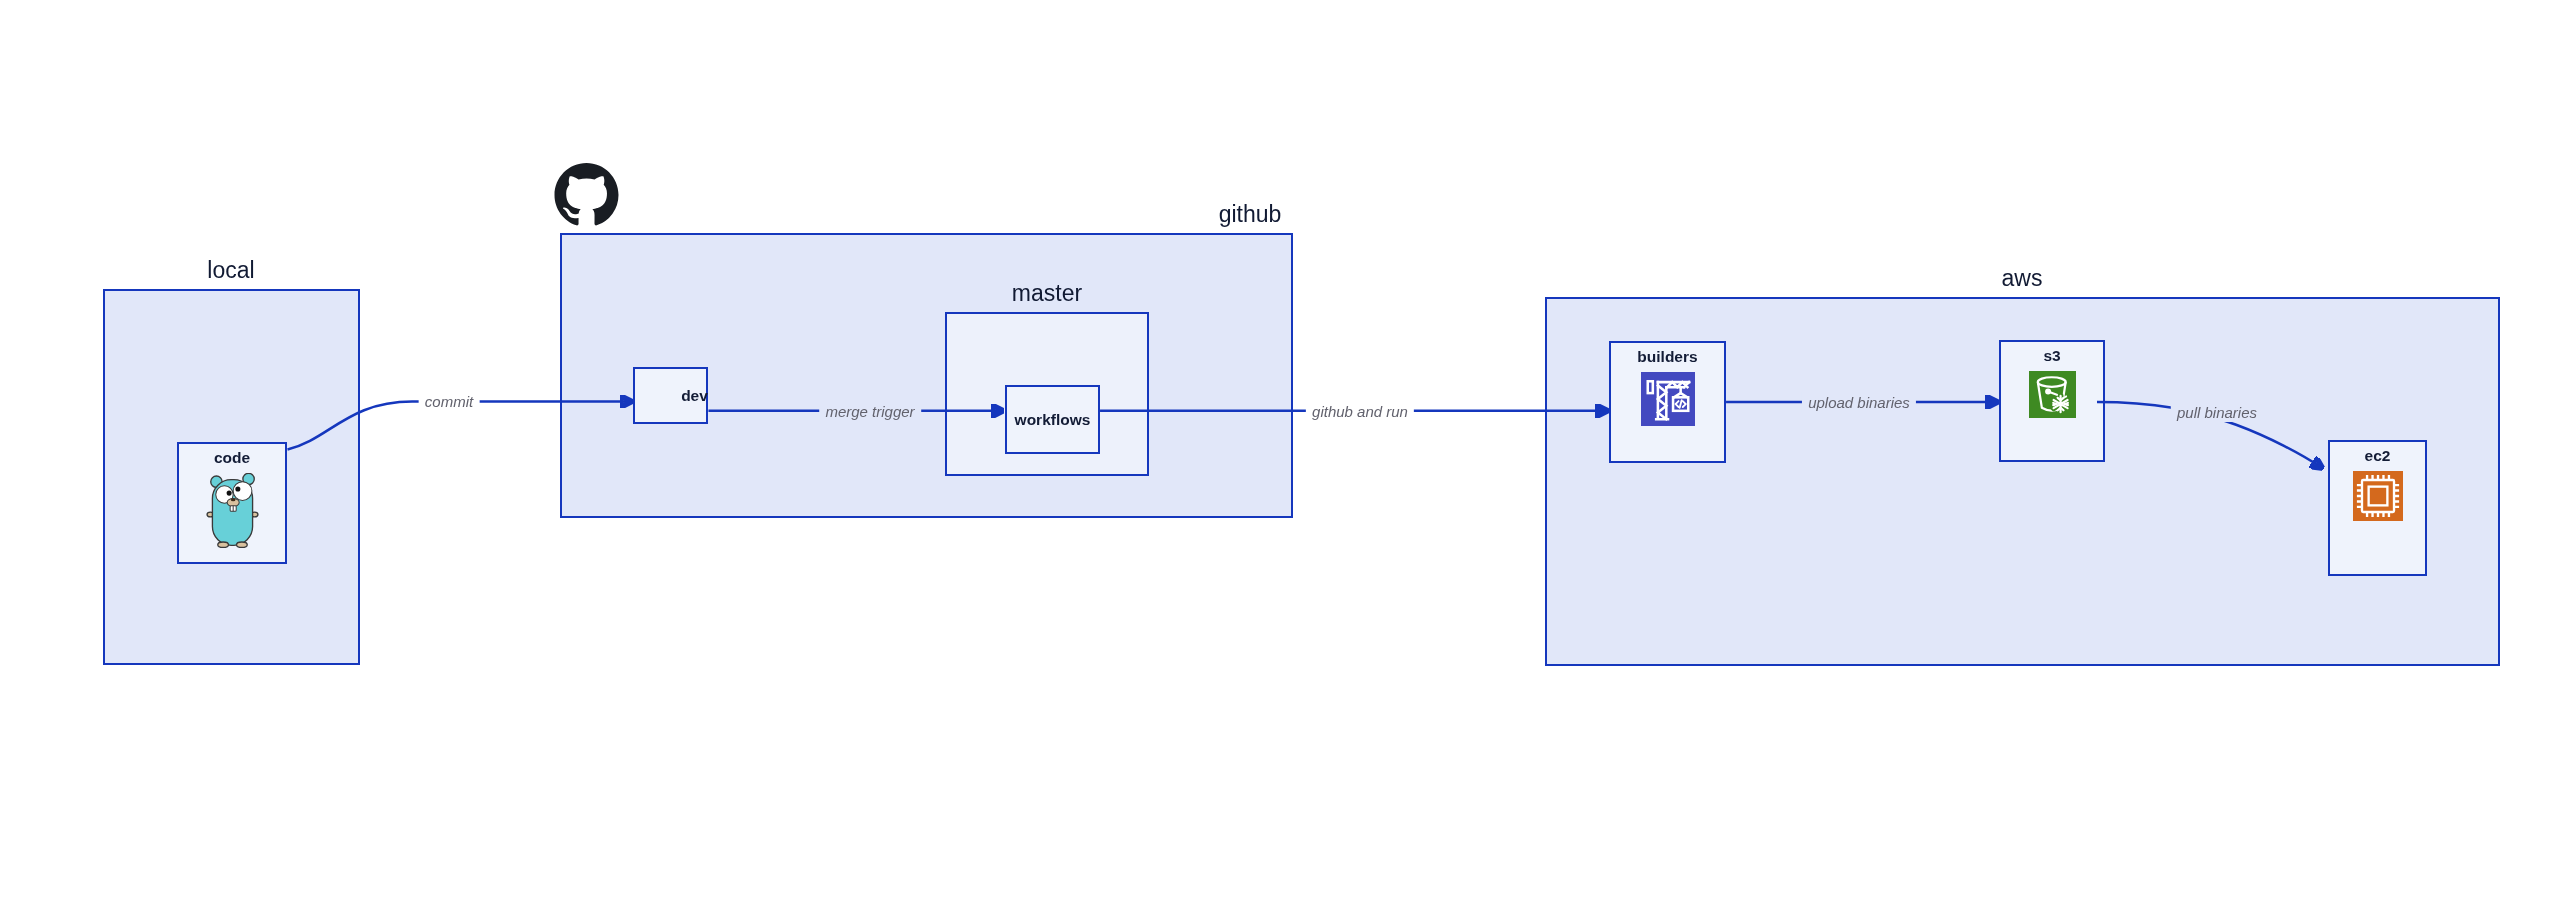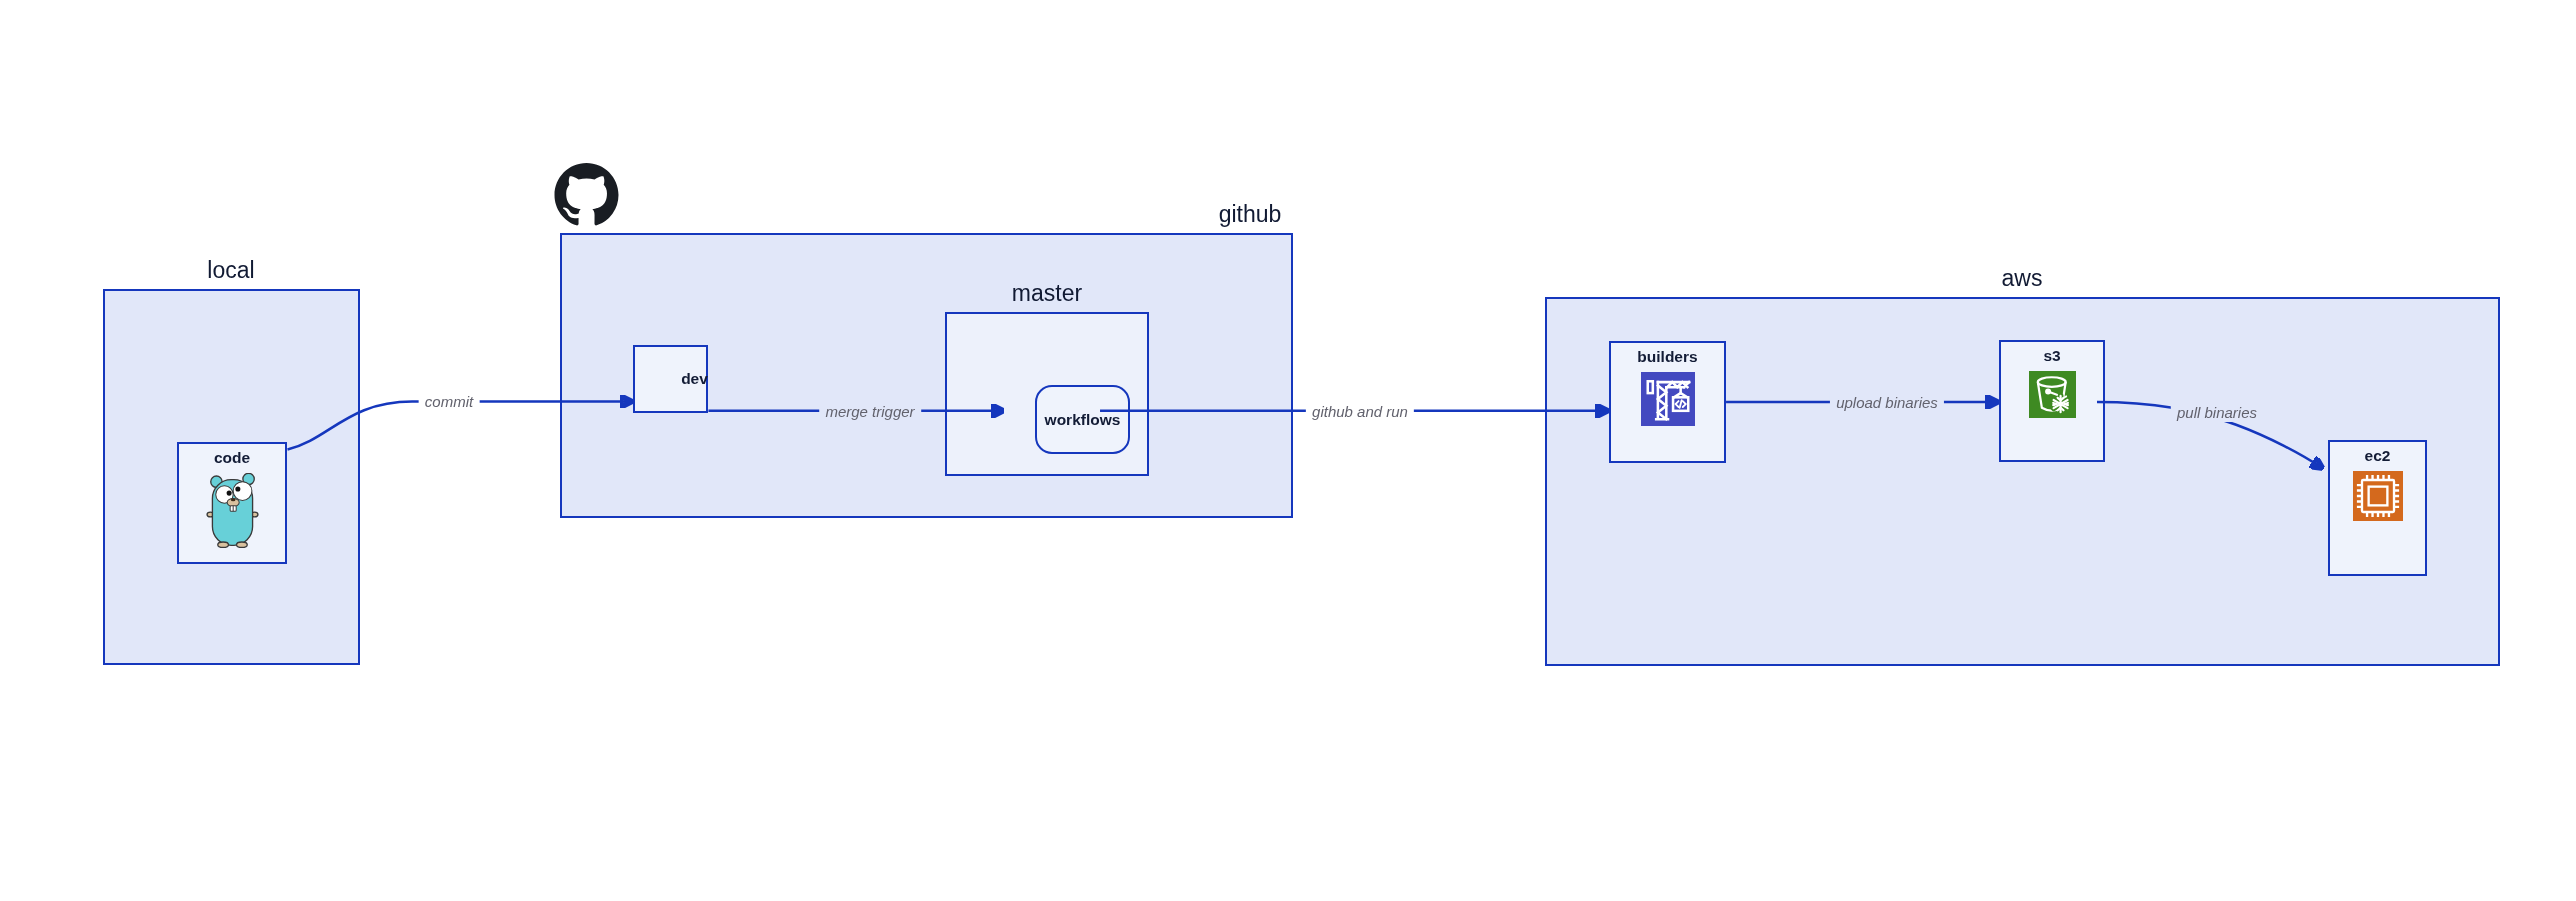--- a/index.html
+++ b/index.html
@@ -73,25 +73,25 @@
           <circle cx="53" cy="24" r="3.8" fill="#111111" stroke="none"></circle>
           <ellipse cx="46" cy="44" rx="9" ry="6" fill="#d9c19e" stroke-width="1.5"></ellipse>
           <ellipse cx="46" cy="40" rx="3.5" ry="2.3" fill="#3f2a17" stroke="none"></ellipse>
           <rect x="41.5" y="49" width="9" height="8" rx="1.5" fill="#ffffff" stroke-width="1.5"></rect>
           <line x1="46" y1="49" x2="46" y2="57" stroke-width="1.5"></line>
         </g>
       </svg>
     </div>
   </div>
 
-  <div class="node center" style="left:633px;top:345px;width:75px;height:68px;padding-left:48px;">
+  <div class="node center" style="left:633px;top:367px;width:75px;height:57px;padding-left:48px;">
     <div class="nlabel">dev</div>
   </div>
 
-  <div class="node center" style="left:1035px;top:385px;width:95px;height:69px;border-radius:17px;">
+  <div class="node center" style="left:1005px;top:385px;width:95px;height:69px;">
     <div class="nlabel">workflows</div>
   </div>
 
   <div class="node iconic" style="left:1609px;top:341px;width:117px;height:122px;">
     <div class="nlabel">builders</div>
     <div class="tile tile-builders">
       <svg viewBox="0 0 64 64" width="54" height="54">
         <g stroke="#ffffff" stroke-width="3" fill="none" stroke-linecap="square">
           <rect x="8" y="11" width="6" height="14"></rect>
           <path d="M20 12 V56 M30 18 V56 M18 56 H32"></path>
@@ -158,18 +158,18 @@
     <path d="M 558 872 C 640 852 675 779 800 779 L 1222 779" marker-end="url(#arrowhead)"></path>
     <path d="M 1375 797 L 1943 797" marker-end="url(#arrowhead)"></path>
     <path d="M 2135 797 L 3116 797" marker-end="url(#arrowhead)"></path>
     <path d="M 3350 780 L 3873 780" marker-end="url(#arrowhead)"></path>
     <path d="M 4070 780 C 4180 780 4260 795 4340 824 C 4405 848 4468 882 4504 906" marker-end="url(#arrowhead)"></path>
   </svg>
 
   <span class="elabel onwhite" style="left:449px;top:401px;">commit</span>
   <span class="elabel onfill" style="left:870px;top:411px;">merge trigger</span>
   <span class="elabel onwhite" style="left:1360px;top:411px;">github and run</span>
-  <span class="elabel onfill" style="left:1859px;top:402px;margin-left:28px;">upload binaries</span>
+  <span class="elabel onfill" style="left:1859px;top:402px;">upload binaries</span>
   <span class="elabel onfill" style="left:2217px;top:412px;">pull binaries</span>
 
 
 </div>
 
 
 </body></html>

